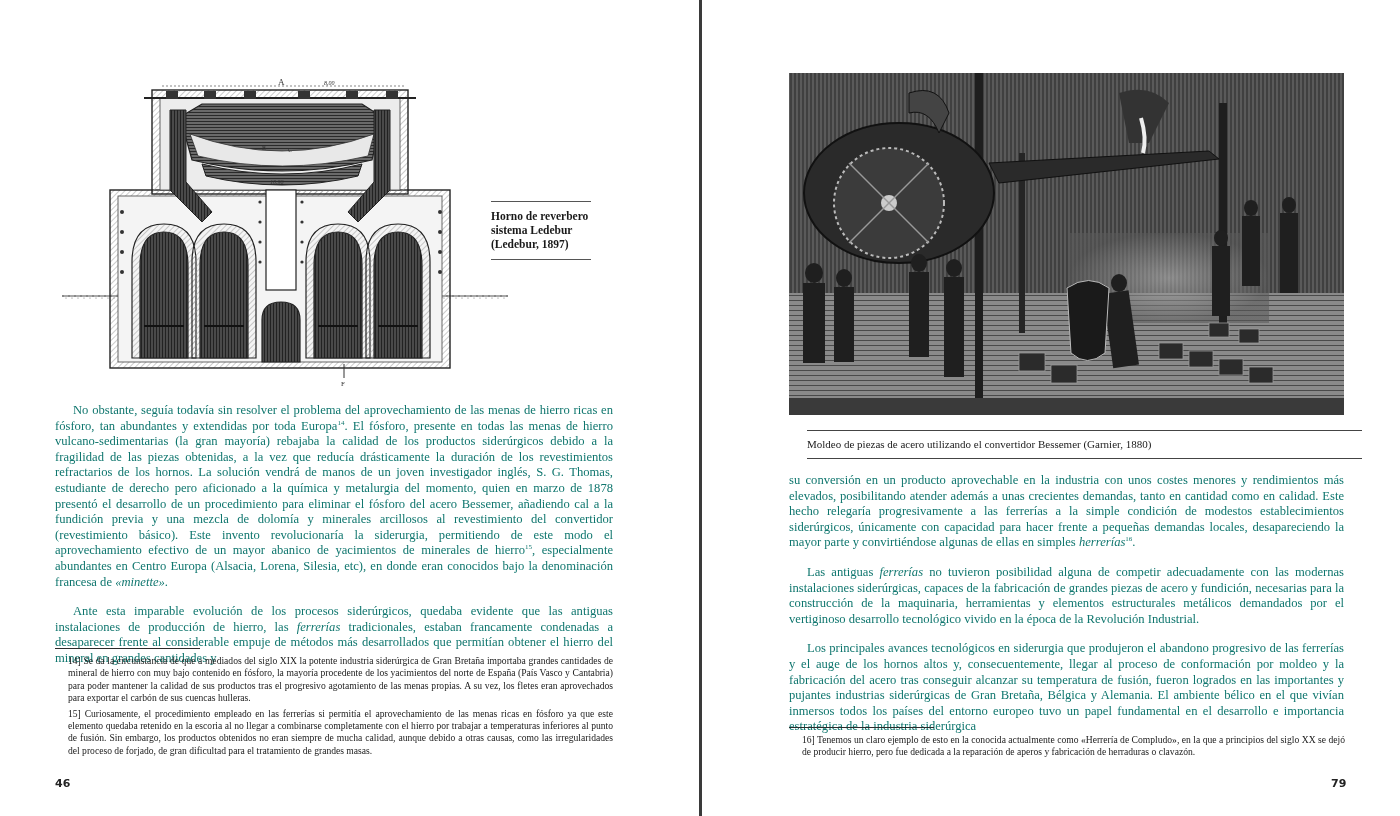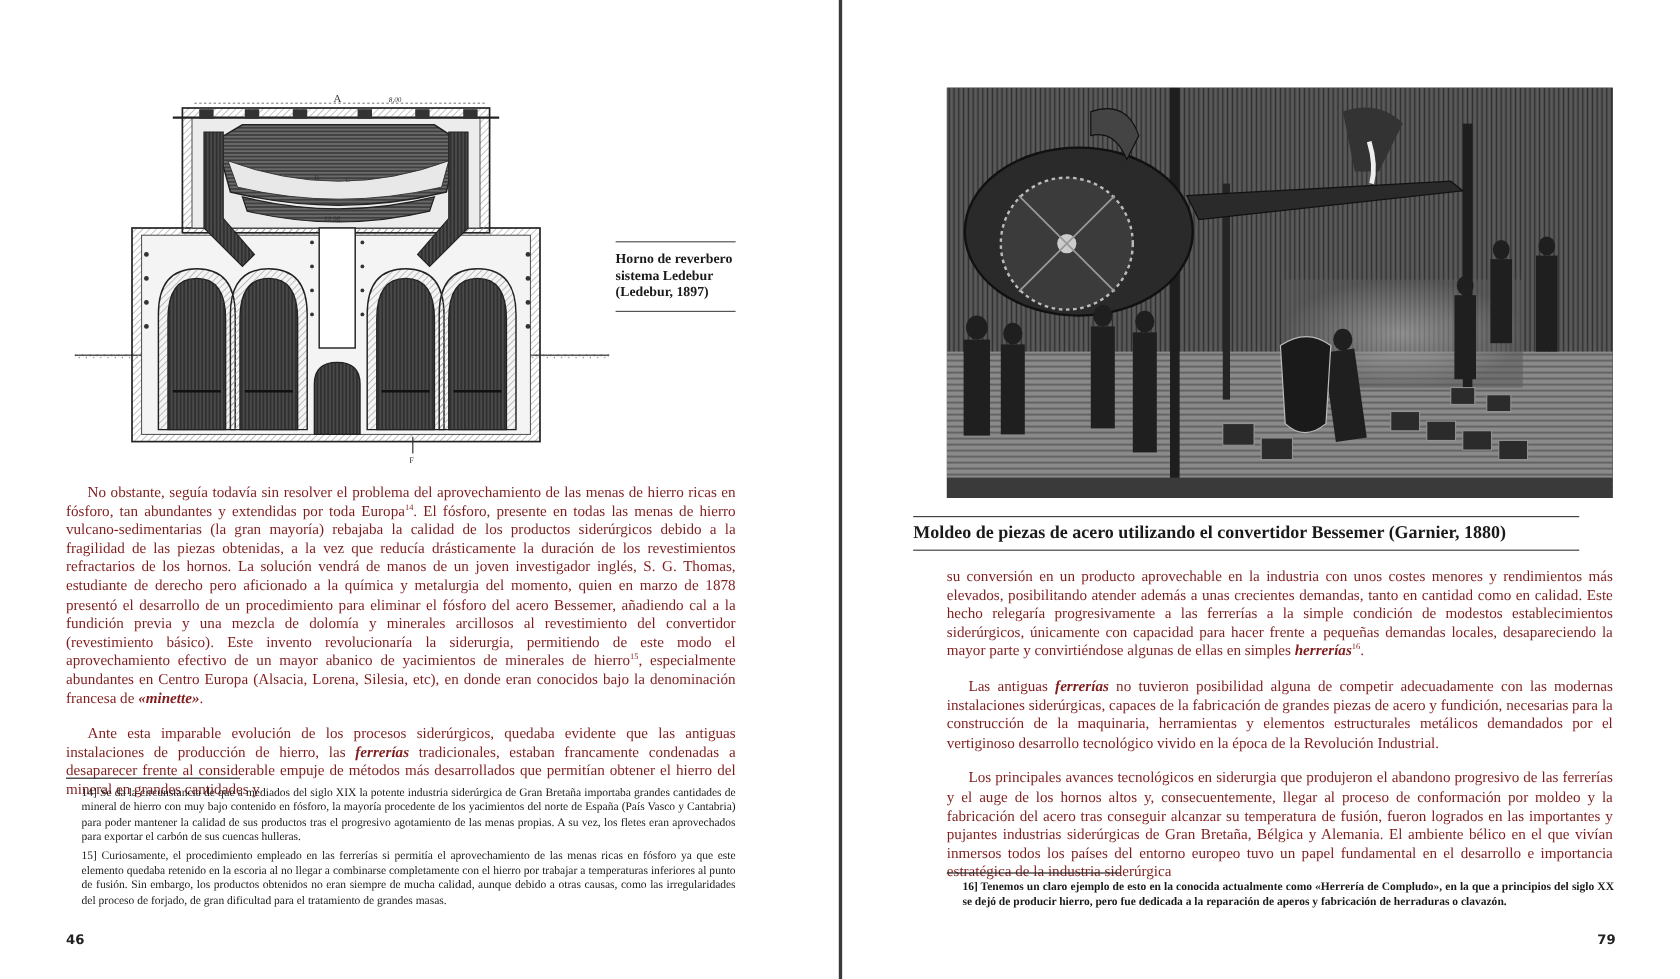--- a/index.html
+++ b/index.html
@@ -7,43 +7,43 @@
     width: 1400px; height: 816px; background: #ffffff; position: relative; overflow: hidden;
     font-family: "Liberation Serif", "DejaVu Serif", serif; color: #1c1c1c;
   }
   .page { position: absolute; top: 0; height: 816px; background: #fff; }
   .page-left { left: 0; width: 700px; }
   .page-right { left: 702px; width: 698px; }
   .spine { position: absolute; left: 699px; top: 0; width: 3px; height: 816px; background: #3a3a3a; }
 
   .body-text {
     position: absolute; font-size: 12.6px; line-height: 15.6px; text-align: justify;
-    margin: 0; color: #7f1d1d;
+    margin: 0; color: #0f766e;
   }
   .body-text p { margin: 0; text-indent: 18px; text-align: justify; }
   .body-text p.noindent { text-indent: 0; }
   .body-text p + p { margin-top: 14px; }
   .body-text sup { font-size: 7px; line-height: 0; vertical-align: super; }
-  .body-text em { font-style: italic; font-weight: bold; }
+  .body-text em { font-style: italic; font-weight: normal; }
 
   .fn-rule { position: absolute; height: 1px; background: #2a2a2a; width: 145px; }
   .footnotes { position: absolute; font-size: 9.6px; line-height: 12.4px; text-align: justify; color: #1a1a1a; }
   .footnotes p { margin: 0 0 3px 13px; }
 
   .folio { position: absolute; font-family: "DejaVu Sans", sans-serif; font-weight: bold; font-size: 11px; color: #222; }
 
   .caption-side {
-    position: absolute; left: 513px; top: 201px; width: 100px;
+    position: absolute; left: 491px; top: 201px; width: 100px;
     border-top: 1.5px solid #555; border-bottom: 1.5px solid #555;
     padding: 7px 0 8px 0; font-weight: bold; font-size: 11.5px; line-height: 14px; color: #1a1a1a; font-family: Liberation Serif, serif;
   }
   .caption-wide {
-    position: absolute; left: 761px; top: 430px; width: 555px;
+    position: absolute; left: 807px; top: 430px; width: 555px;
     border-top: 1.5px solid #444; border-bottom: 1.5px solid #444;
-    padding: 6px 0 7px 0; font-weight: bold; font-size: 15px; line-height: 14px; color: #1a1a1a;
+    padding: 6px 0 7px 0; font-weight: normal; font-size: 11px; line-height: 14px; color: #1a1a1a;
   }
 
   .figure { position: absolute; overflow: hidden; }
   .fig-furnace { left: 62px; top: 72px; width: 446px; height: 318px; }
   .fig-bessemer { left: 789px; top: 73px; width: 555px; height: 342px; background: #2a2a2a; }
   svg { display: block; }
 </style>
 </head>
 <body>
 
@@ -248,17 +248,17 @@
 
 <div class="caption-wide">Moldeo de piezas de acero utilizando el convertidor Bessemer (Garnier, 1880)</div>
 
 <div class="body-text" id="right-body" style="left:789px; top:473px; width:555px;">
     <p class="noindent"><span>su conversión en un producto aprovechable en la industria con unos costes menores y rendimientos más elevados, posibilitando atender además a unas crecientes demandas, tanto en cantidad como en calidad. Este hecho relegaría progresivamente a las ferrerías a la simple condición de modestos establecimientos siderúrgicos, únicamente con capacidad para hacer frente a pequeñas demandas locales, desapareciendo la mayor parte y convirtiéndose algunas de ellas en simples </span><em>herrerías</em><sup>16</sup><span>.</span></p>
     <p><span>Las antiguas </span><em>ferrerías</em><span> no tuvieron posibilidad alguna de competir adecuadamente con las modernas instalaciones siderúrgicas, capaces de la fabricación de grandes piezas de acero y fundición, necesarias para la construcción de la maquinaria, herramientas y elementos estructurales metálicos demandados por el vertiginoso desarrollo tecnológico vivido en la época de la Revolución Industrial.</span></p>
     <p><span>Los principales avances tecnológicos en siderurgia que produjeron el abandono  progresivo de las ferrerías y el auge de los hornos altos y, consecuentemente, llegar al proceso de conformación por moldeo y la fabricación del acero tras conseguir alcanzar su temperatura de fusión, fueron logrados en las importantes y pujantes industrias siderúrgicas de Gran Bretaña, Bélgica y Alemania. El ambiente bélico en el que vivían inmersos todos los países del entorno europeo tuvo un papel fundamental en el desarrollo e importancia estratégica de la industria siderúrgica</span></p>
   </div>
 
 <div class="fn-rule" style="left:789px; top:727px;"></div>
-<div class="footnotes" id="right-footnotes" style="left:789px; top:734px; width:556px;font-weight:bold;">
+<div class="footnotes" id="right-footnotes" style="left:789px; top:734px; width:556px;">
     <p>16] Tenemos un claro ejemplo de esto en la conocida actualmente como «Herrería de Compludo», en la que a principios del siglo XX se dejó de producir hierro, pero fue dedicada a la reparación de aperos y fabricación de herraduras o clavazón.</p>
   </div>
 
 <div class="folio" style="left:1331px; top:777px;">79</div>
 
 </body></html>

